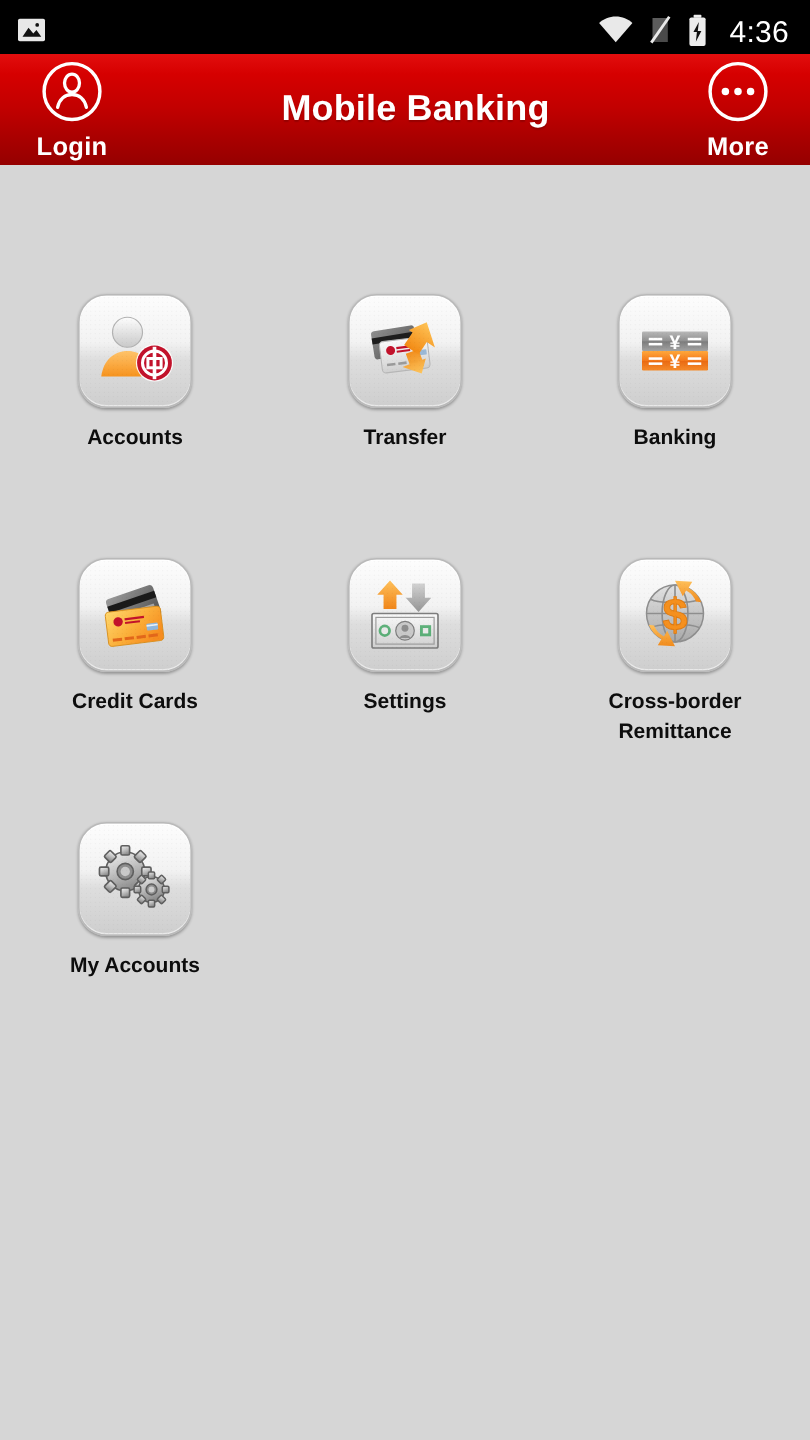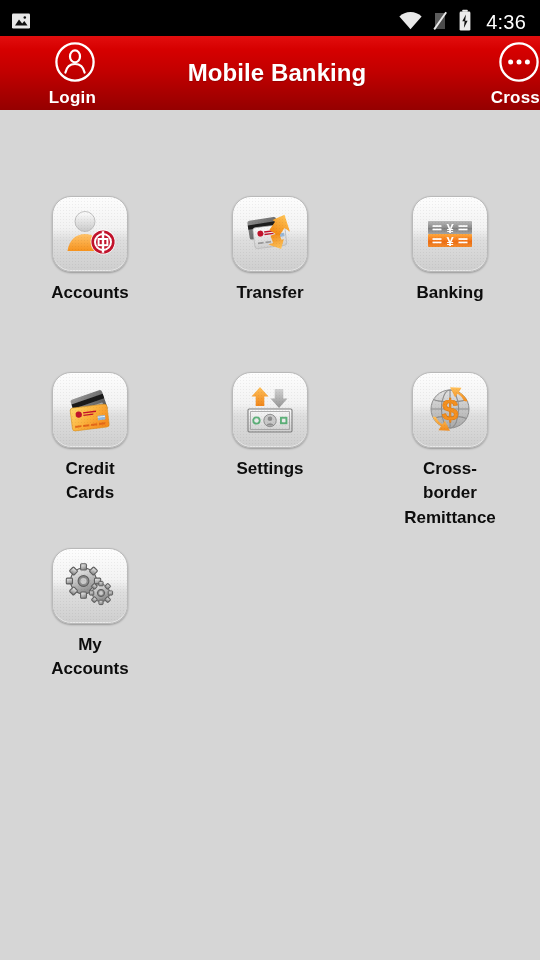--- a/index.html
+++ b/index.html
@@ -60,21 +60,21 @@
       #a90000 76%,
       #950000 100%);
     display: flex;
     align-items: stretch;
     box-sizing: border-box;
   }
   .hdr-btn {
     width: 96px;
     display: flex;
     flex-direction: column;
-    align-items: flex-end;
+    align-items: center;
     justify-content: center;
     gap: 1px;
     cursor: pointer;
     user-select: none;
   }
   .hdr-btn .circ { display: block; margin-bottom: 1px; }
   .hdr-btn-label {
     color: #ffffff;
     font-size: 17px;
     font-weight: bold;
@@ -145,21 +145,21 @@
       radial-gradient(rgba(0,0,0,0.055) 0.5px, transparent 0.6px);
     background-size: 3px 3px;
     pointer-events: none;
     z-index: 2;
   }
   .tile svg { position: relative; z-index: 1; display: block; }
 
   .cell-label {
     margin-top: 9px;
     color: #0d0d0d;
-    font-size: 17px;
+    font-size: 14px;
     font-weight: bold;
     line-height: 1.44;
     text-align: center;
     max-width: 96px;
     word-break: break-word;
   }
 </style>
 </head>
 <body>
 
@@ -219,21 +219,21 @@
 
     <div class="hdr-btn">
       <span class="circ">
         <svg width="42" height="42" viewBox="0 0 42 42">
           <circle cx="21" cy="21" r="18.6" fill="none" stroke="#ffffff" stroke-width="2.3"></circle>
           <circle cx="12.6" cy="21" r="2.5" fill="#ffffff"></circle>
           <circle cx="21.0" cy="21" r="2.5" fill="#ffffff"></circle>
           <circle cx="29.4" cy="21" r="2.5" fill="#ffffff"></circle>
         </svg>
       </span>
-      <span class="hdr-btn-label">Cross</span>
+      <span class="hdr-btn-label">More</span>
     </div>
   </div>
 
   <div class="grid">
 
     <div class="cell row1">
       <div class="tile">
         <span>
         <svg width="60" height="60" viewBox="0 0 60 60">
           <defs>

